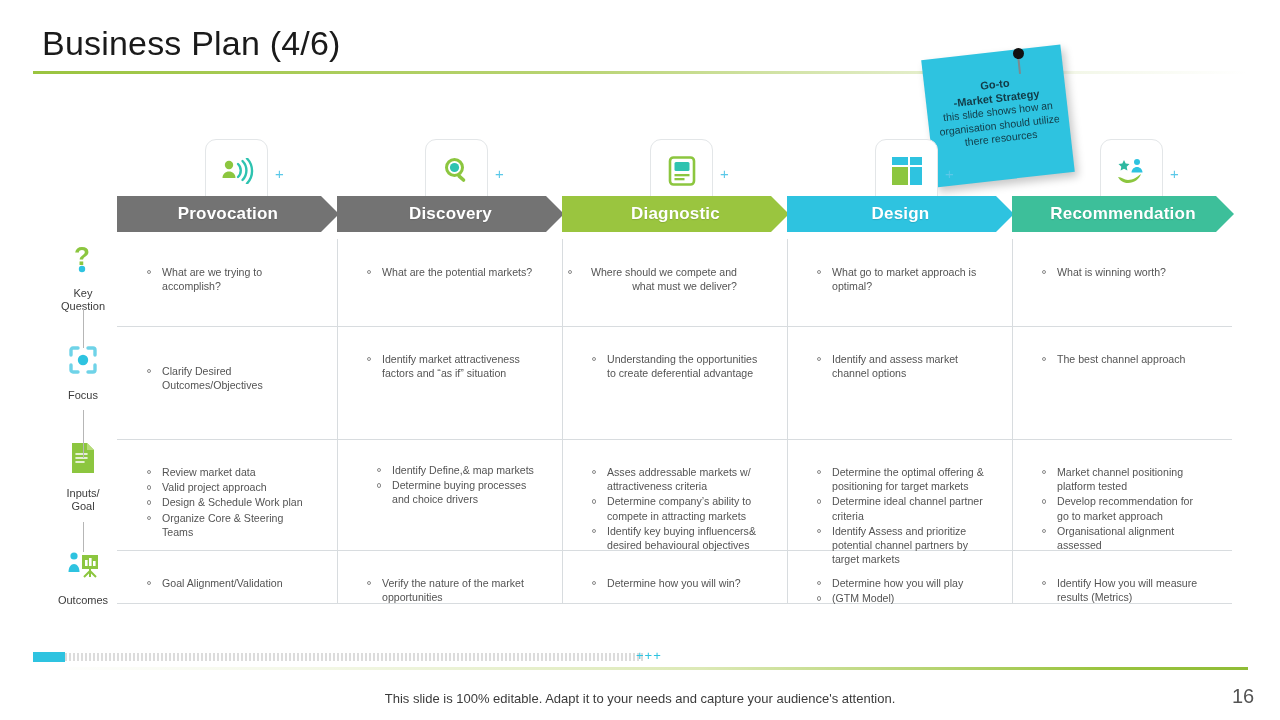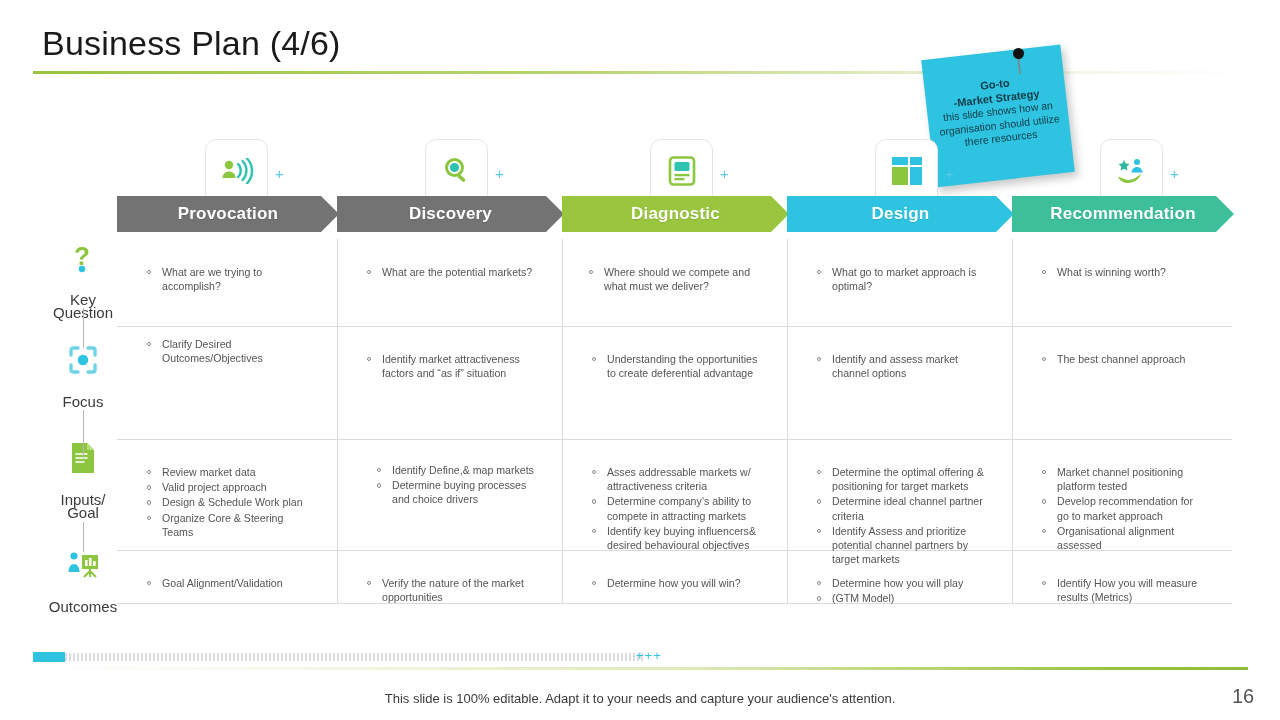--- a/index.html
+++ b/index.html
@@ -53,21 +53,21 @@
     position:relative;padding-left:19px;font-size:10.6px;line-height:14.2px;
     color:#545454;margin-bottom:1px;
   }
   ul.bl li:before{
     content:"";position:absolute;left:4px;top:5px;width:4.4px;height:4.4px;
     border:1px solid #8a8a8a;border-radius:50%;box-sizing:border-box;
   }
   
   .rowlab{position:absolute;left:40px;width:86px;text-align:center;}
   .rowlab .ico{height:30px;display:flex;align-items:center;justify-content:center;}
-  .rowlab .txt{font-size:15px;line-height:13px;color:#3b3b3b;margin-top:20px;}
+  .rowlab .txt{font-size:11px;line-height:13px;color:#3b3b3b;margin-top:14px;}
   .connector{position:absolute;left:83px;width:1px;background:#b6b6b6;}
   
   .prog-track{position:absolute;left:33px;top:653px;width:610px;height:8px;
     background:repeating-linear-gradient(to right,#dcdcdc 0 2px,#ffffff 2px 4px);}
   .prog-fill{position:absolute;left:33px;top:652px;width:32px;height:10px;background:#2ec3e0;}
   .plusplus{position:absolute;left:636px;top:648px;font-size:13px;color:#2ec3e0;letter-spacing:1px;}
   .foot-rule{position:absolute;left:33px;top:667px;width:1215px;height:3px;
     background:linear-gradient(to right,#ffffff 0%,#f4f8e8 22%,#dce9b6 55%,#9ac43f 88%,#8fbc36 100%);}
   .foot-note{position:absolute;left:0;top:691px;width:1280px;text-align:center;font-size:13px;color:#3b3b3b;}
   .page-num{position:absolute;left:1232px;top:685px;font-size:20px;color:#545454;}
@@ -227,36 +227,36 @@
       <div class="cell" style="left: 0px; top: 0px; width: 220px; height: 87px;">
         <ul class="bl">
           <li>What are we trying to accomplish?</li>
         </ul>
       </div>
       <div class="cell" style="left: 220px; top: 0px; width: 225px; height: 87px;">
         <ul class="bl">
           <li>What are the potential markets?</li>
         </ul>
       </div>
-      <div class="cell" style="left: 442px; top: 0px; width: 225px; height: 87px;">
+      <div class="cell" style="left: 421px; top: 0px; width: 225px; height: 87px; text-align: right;">
         <ul class="bl">
           <li>Where should we compete and what must we deliver?</li>
         </ul>
       </div>
       <div class="cell" style="left: 670px; top: 0px; width: 225px; height: 87px;">
         <ul class="bl">
           <li>What go to market approach is optimal?</li>
         </ul>
       </div>
       <div class="cell" style="left: 895px; top: 0px; width: 220px; height: 87px;">
         <ul class="bl">
           <li>What is winning worth?</li>
         </ul>
       </div>
-      <div class="cell" style="left: 0px; top: 72px; width: 220px; height: 113px;">
+      <div class="cell" style="left: 0px; top: 99px; width: 220px; height: 113px;">
         <ul class="bl">
           <li>Clarify Desired Outcomes/Objectives</li>
         </ul>
       </div>
       <div class="cell" style="left: 220px; top: 87px; width: 225px; height: 113px;">
         <ul class="bl">
           <li>Identify market attractiveness factors and “as if” situation</li>
         </ul>
       </div>
       <div class="cell" style="left: 445px; top: 87px; width: 225px; height: 113px;">

